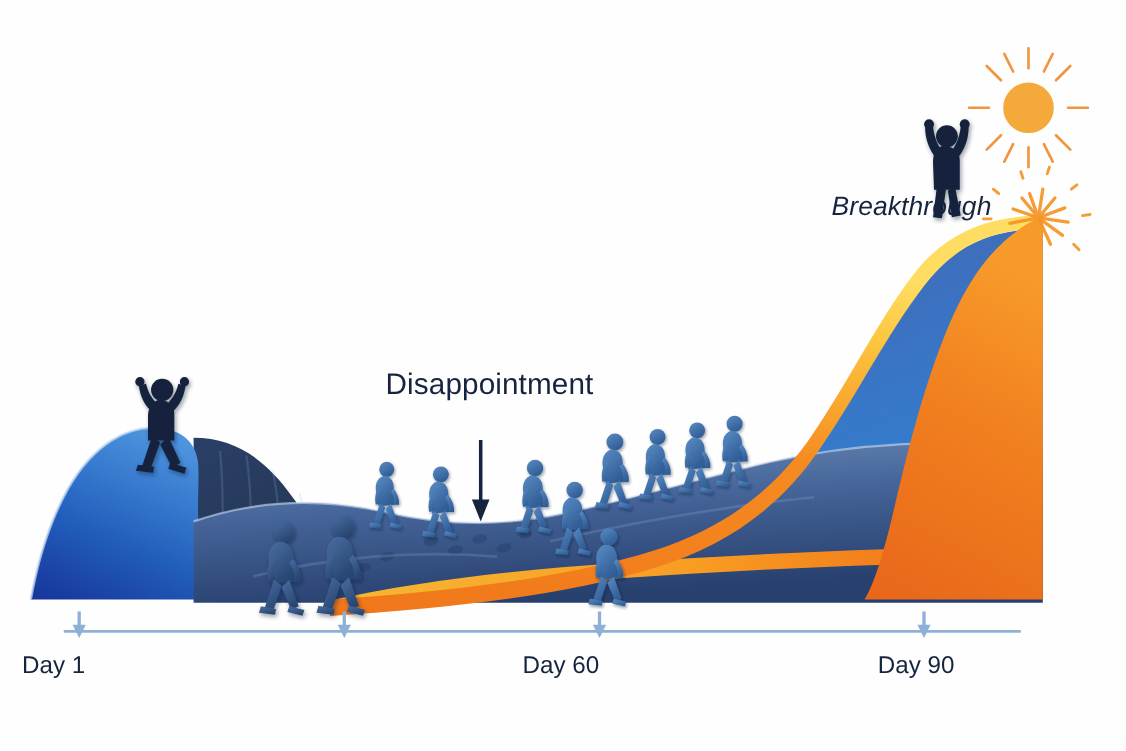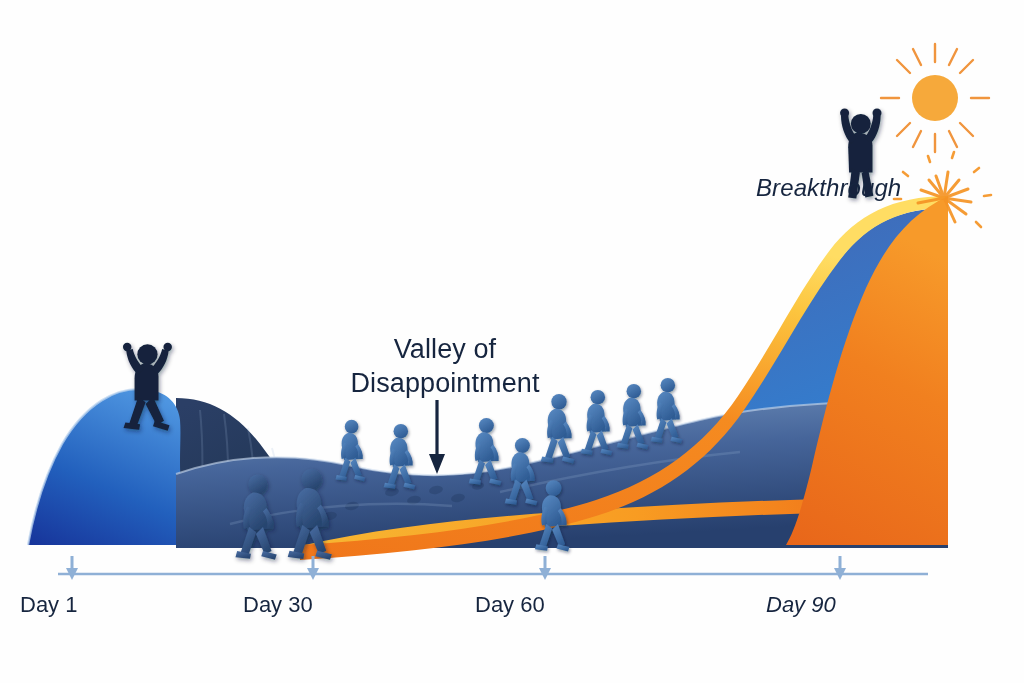--- a/index.html
+++ b/index.html
@@ -6,21 +6,21 @@
   body{width:1024px;height:683px;overflow:hidden;
        font-family:"Liberation Sans","DejaVu Sans",sans-serif;}
   #stage{position:relative;width:1024px;height:683px;background:#fefefe;}
   #art{position:absolute;left:0;top:0;width:1024px;height:683px;}
   .lbl{position:absolute;color:#16253f;white-space:nowrap;}
   #valley-label{left:345px;top:332px;width:200px;text-align:center;
                 font-size:27px;line-height:1.26;letter-spacing:.1px;}
   #breakthrough-label{left:756px;top:174px;font-size:24px;letter-spacing:.1px;font-style:italic;}
   .tick-label{position:absolute;top:592px;font-size:22px;color:#16253f;
               text-align:left;width:140px;}
-  #t0{left:20px;} #t1{left:243px;} #t2{left:475px;} #t3{left:766px;font-style:italic;}
+  #t0{left:20px;} #t1{left:243px;} #t2{left:475px;} #t3{left:798px;}
 </style>
 </head>
 <body>
 
 <div id="stage">
 
   <svg id="art" viewBox="0 0 1024 683">
     <defs>
       <linearGradient id="gBlueFront" x1="0" y1="1" x2="0.55" y2="0">
         <stop offset="0" stop-color="#17349a"></stop>
@@ -356,24 +356,22 @@
       <g fill="#8fb0d6">
         <path d="M72,580 L66,568 L78,568 Z"></path>
         <path d="M313,580 L307,568 L319,568 Z"></path>
         <path d="M545,580 L539,568 L551,568 Z"></path>
         <path d="M840,580 L834,568 L846,568 Z"></path>
       </g>
     </g>
   </svg>
 
   <div id="valley-label" class="lbl">
-    <div>Valley of</div>
     <div>Disappointment</div>
   </div>
 
   <div id="breakthrough-label" class="lbl">Breakthrough</div>
 
   <div id="t0" class="tick-label">Day 1</div>
-  <div id="t1" class="tick-label">Day 30</div>
   <div id="t2" class="tick-label">Day 60</div>
   <div id="t3" class="tick-label">Day 90</div>
 
 </div>
 
 </body></html>

